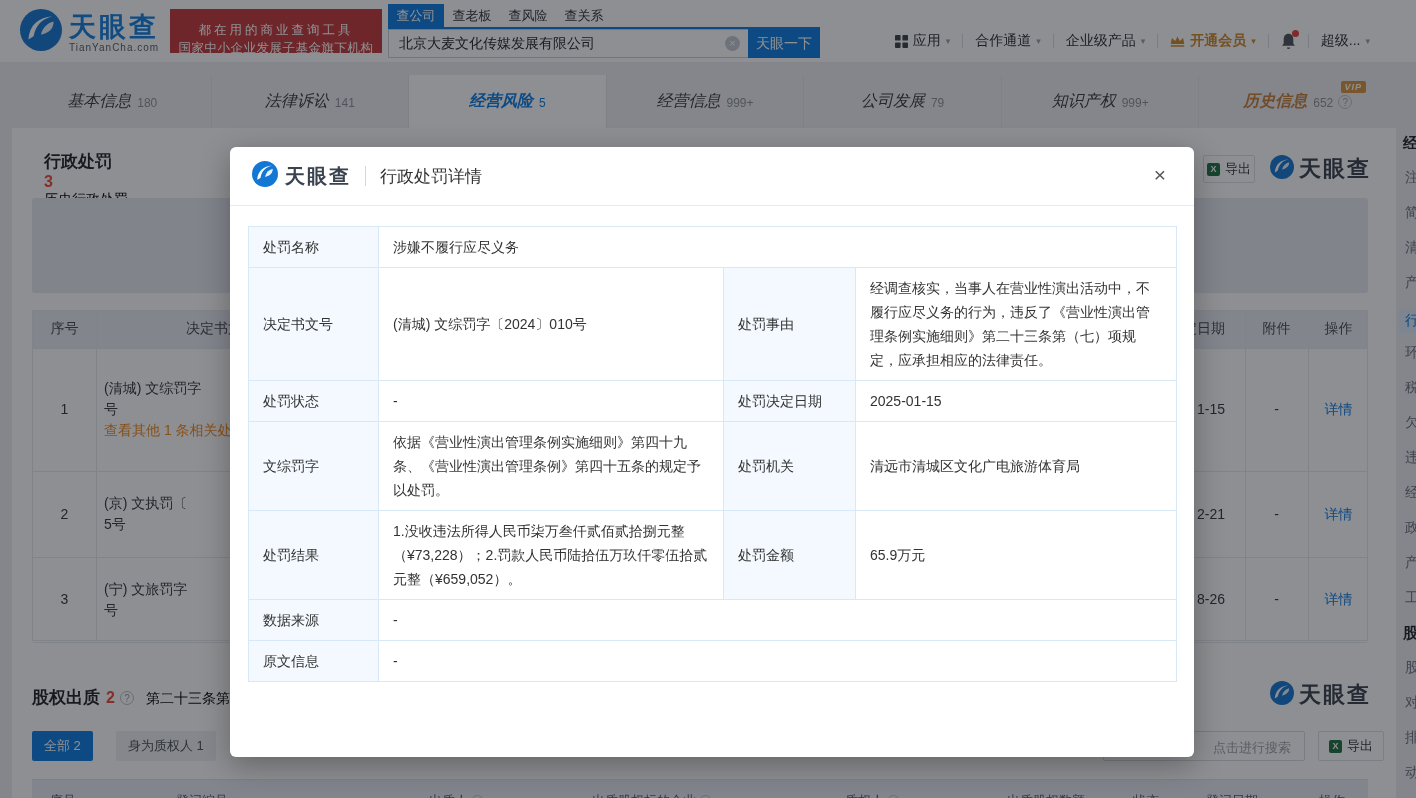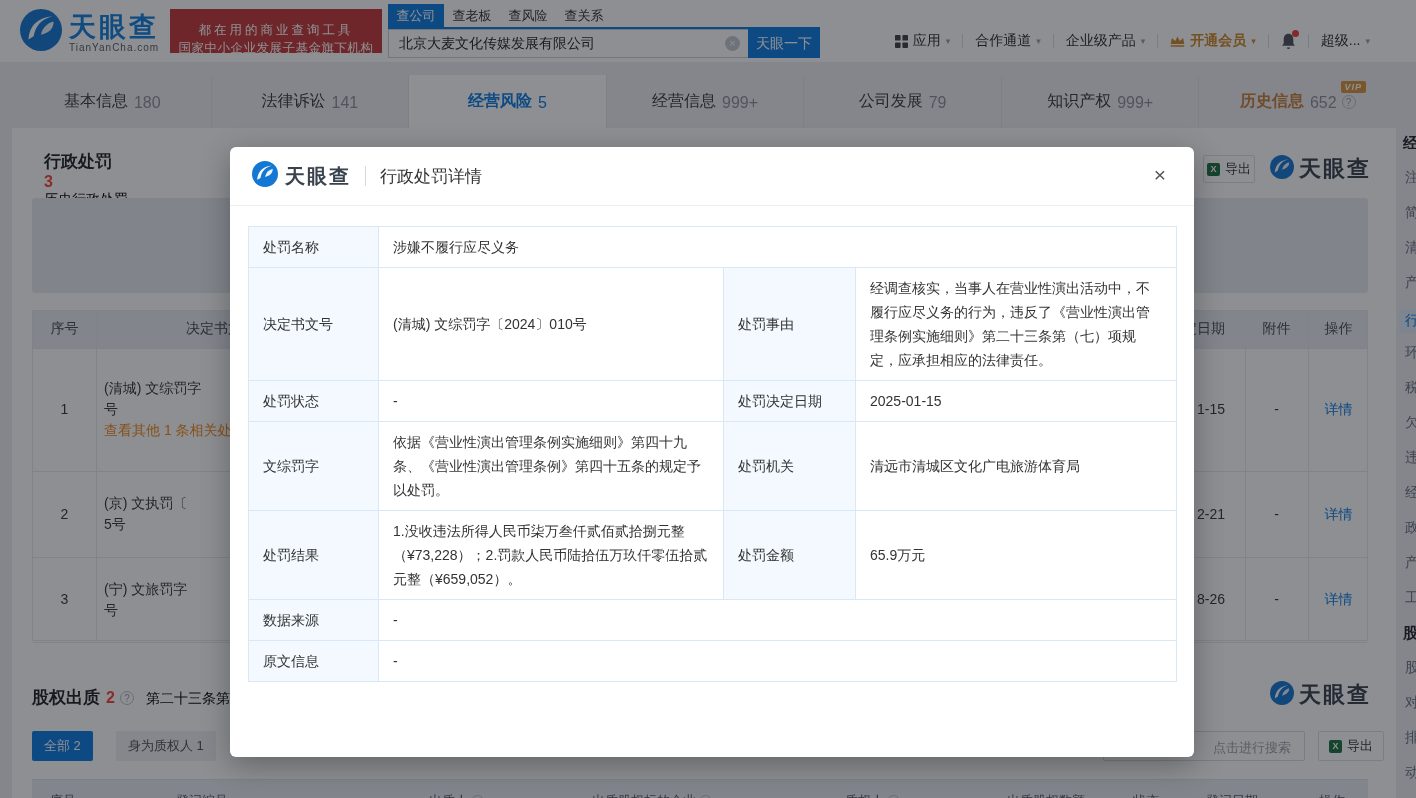--- a/index.html
+++ b/index.html
@@ -31,22 +31,22 @@
   .nav-item.hl .nav-caret { color:#cf8a2d; }
   .nav-sep { width:1px; height:14px; background:#dadde2; margin:0 12px; }
   .nav-ico { display:inline-flex; margin-right:5px; position:relative; }
   .bell-wrap { position:relative; display:inline-flex; }
   .bell-dot { position:absolute; right:-3px; top:-3px; width:7px; height:7px; border-radius:50%; background:#e7413c; }
 
   
   .tabbar { position:absolute; left:14px; top:75px; width:1382px; height:53px; display:flex; z-index:1; }
   .p-tab { flex:1; position:relative; display:flex; align-items:center; justify-content:center; background:#edeff2; border-right:1px solid #e1e4e8; cursor:pointer; }
   .p-tab:last-child { border-right:none; }
-  .p-tab .t-label { font-size:16px; color:#363b42; }
-  .p-tab .t-count { font-size:16px; color:#8a929c; margin-left:6px; margin-top:2px; }
+  .p-tab .t-label { font-size:16px; color:#363b42;font-style:italic; }
+  .p-tab .t-count { font-size:12px; color:#8a929c; margin-left:6px; margin-top:2px; }
   .p-tab.active { background:#fff; }
   .p-tab.active .t-label { color:var(--accent); font-weight:bold; }
   .p-tab.active .t-count { color:var(--accent); }
   .p-tab.vip .t-label { color:#c7813c; font-weight:bold; }
   .vip-badge { position:absolute; top:6px; right:30px; background:#d8933f; color:#fff; font-size:9px; font-style:italic; font-weight:bold; padding:1px 4px; border-radius:2px; letter-spacing:1px; }
   .q-ico { display:inline-block; width:14px; height:14px; border-radius:50%; border:1px solid #b9c0c9; color:#9aa2ad; font-size:10px; line-height:13px; text-align:center; margin-left:5px; }
 
   
   .content { position:absolute; left:12px; top:128px; width:1384px; height:670px; background:#fff; overflow:hidden; z-index:1; }
   .sec-title { position:absolute; left:20px; display:flex; align-items:baseline; }

